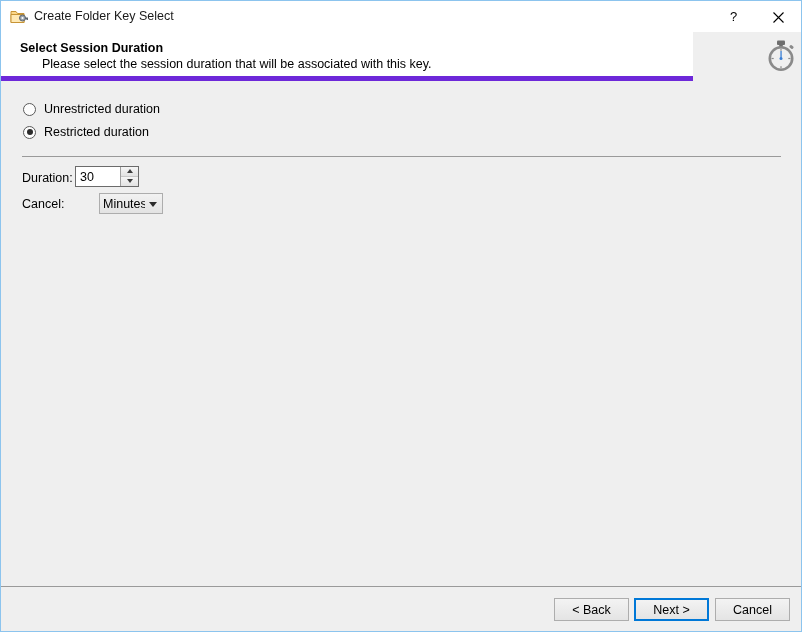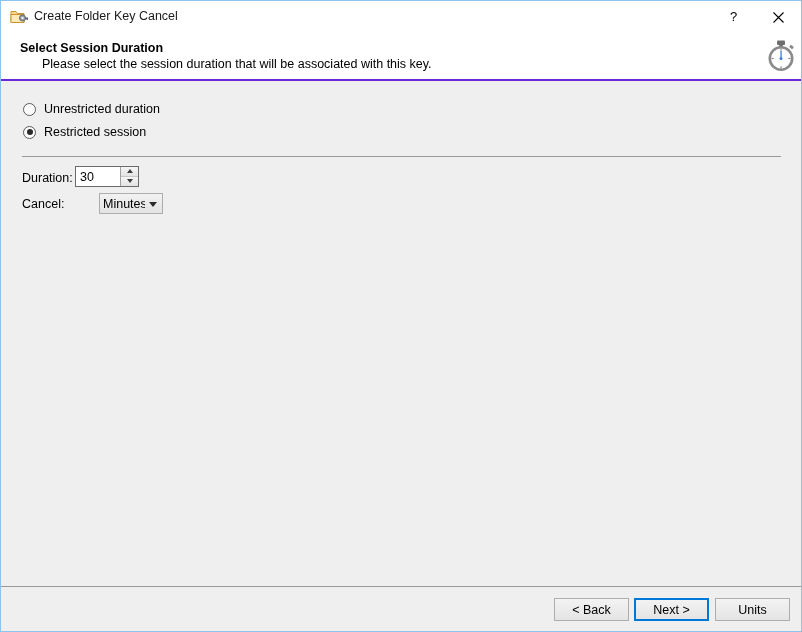--- a/index.html
+++ b/index.html
@@ -63,24 +63,24 @@
     font-family: "Liberation Sans", sans-serif;
   }
   #help-button  { left: 710px; }
   #close-button { left: 755px; }
   .winbtn svg { display: block; margin: 0 auto; }
 
   
   #header {
     position: absolute;
     left: 0; top: 31px;
-    width: 800px;
+    width: 692px;
     height: 49px;
     background: #ffffff;
-    border-bottom: 2px solid #6d28d9;
+    border-bottom: 5px solid #6d28d9;
     box-sizing: border-box;
   }
   #header-title {
     position: absolute;
     left: 19px; top: 9px;
     font-size: 12.5px;
     font-weight: bold;
     color: #000;
     white-space: nowrap;
   }
@@ -289,21 +289,21 @@
   <div id="titlebar">
     <span id="title-icon">
       <svg width="18" height="17" viewBox="0 0 18 17">
         <path d="M1 3.5 L1 14.5 L14 14.5 L14 5.5 L7.5 5.5 L6 3.5 Z" fill="#fcd88a" stroke="#c79435" stroke-width="1"></path>
         <path d="M1 6.5 L14 6.5 L14 14.5 L1 14.5 Z" fill="#ffe9b4" stroke="#c79435" stroke-width="1"></path>
         <circle cx="12.5" cy="10" r="3" fill="#9aa3ad" stroke="#5d6670" stroke-width="1"></circle>
         <circle cx="12.5" cy="10" r="1.1" fill="#ffffff"></circle>
         <path d="M15 10.2 L17.5 10.2 L17.5 12 M16.3 10.2 L16.3 11.6" stroke="#5d6670" stroke-width="1.3" fill="none"></path>
       </svg>
     </span>
-    <span id="title-text">Create Folder Key Cancel</span>
+    <span id="title-text">Create Folder Key Select</span>
 
     <button class="winbtn" id="help-button">
       <span style="font-size:13px;line-height:31px;display:block;">?</span>
     </button>
 
     <button class="winbtn" id="close-button">
       <span style="display:block;line-height:31px;">
         <svg width="11" height="11" viewBox="0 0 11 11" style="display:inline-block;vertical-align:middle;">
           <path d="M0.5 0.5 L10.5 10.5 M10.5 0.5 L0.5 10.5" stroke="currentColor" stroke-width="1.1" fill="none"></path>
         </svg>
@@ -337,21 +337,21 @@
 
   <div id="body">
 
     <div class="radio-row" id="radio-unrestricted">
       <span class="radio-mark"></span>
       <span class="radio-label">Unrestricted duration</span>
     </div>
 
     <div class="radio-row" id="radio-restricted">
       <span class="radio-mark checked"></span>
-      <span class="radio-label">Restricted session</span>
+      <span class="radio-label">Restricted duration</span>
     </div>
 
     <div id="separator"></div>
 
     <div class="form-label" id="duration-label">Duration:</div>
     <div class="form-label" id="units-label">Cancel:</div>
   </div>
 
   <div id="duration-spinner">
     <input id="duration-input" type="text" value="30" style="">
@@ -367,16 +367,16 @@
 
   <div id="units-select-wrap">
     <select id="units-select"><option value="Seconds">Seconds</option><option value="Minutes" selected="">Minutes</option><option value="Hours">Hours</option><option value="Days">Days</option></select>
     <span id="units-arrow"></span>
   </div>
 
   <div id="footer-divider"></div>
   <div id="footer">
     <button class="dlg-button" id="back-button">&lt; Back</button>
     <button class="dlg-button" id="next-button">Next &gt;</button>
-    <button class="dlg-button" id="cancel-button">Units</button>
+    <button class="dlg-button" id="cancel-button">Cancel</button>
   </div>
 
 </div>
 
 </body></html>

